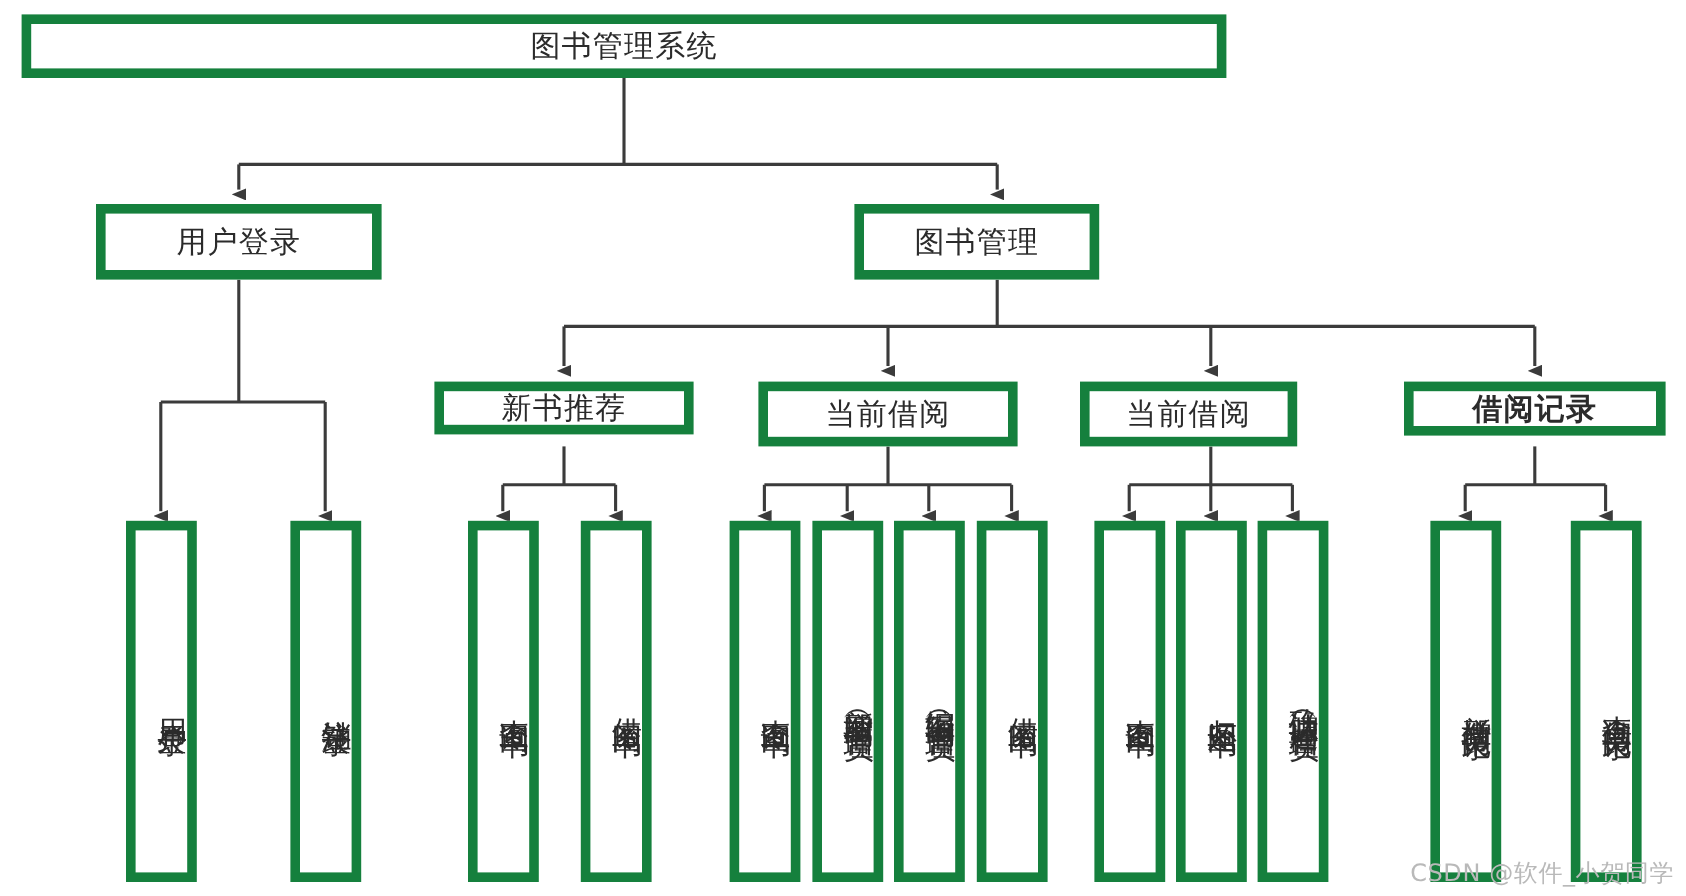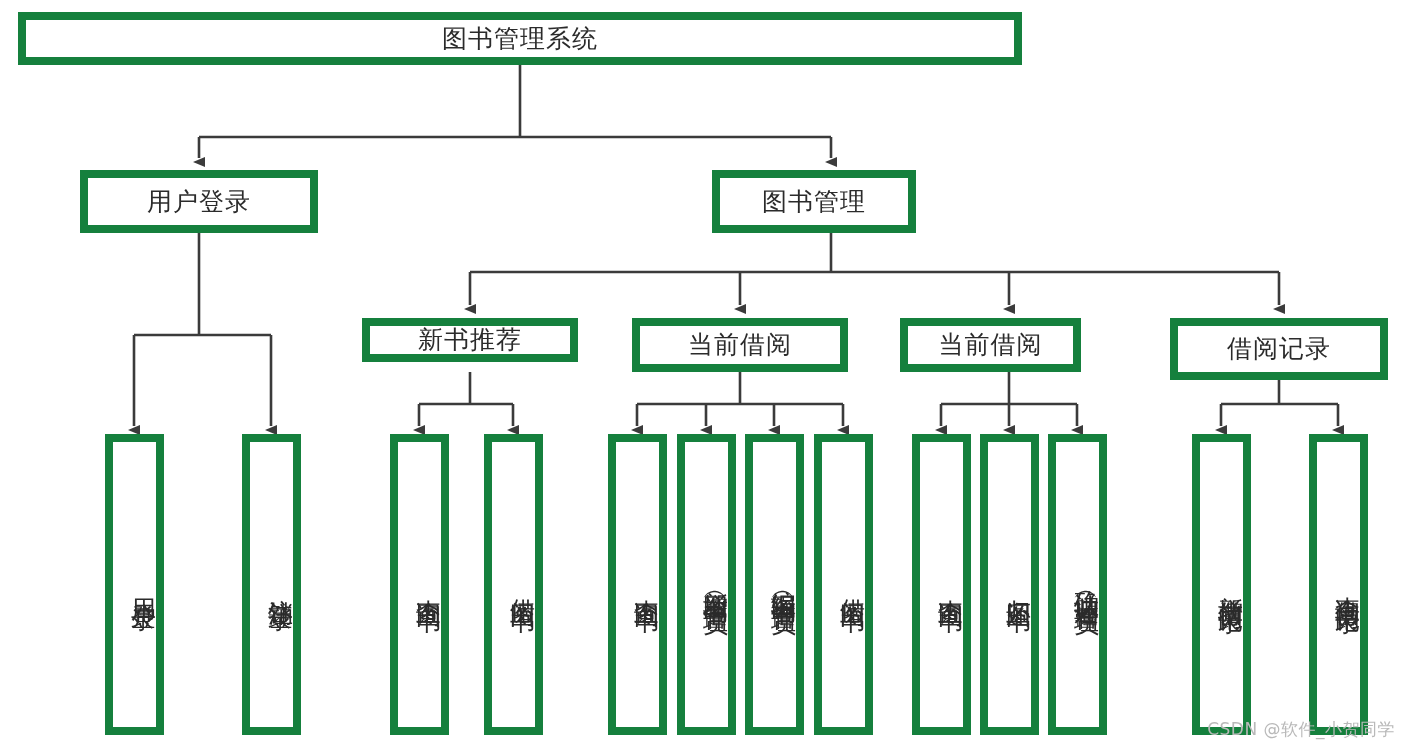--- a/index.html
+++ b/index.html
@@ -55,21 +55,21 @@
     line-height: 1;
     padding: 8px 0;
     align-items: flex-start;
     justify-content: center;
     white-space: nowrap;
   }
   .watermark {
     position: absolute;
     right: 10px;
     bottom: 6px;
-    font-size: 17px;
+    font-size: 20px;
     color: #b9b9b9;
     letter-spacing: 0.5px;
     white-space: nowrap;
     z-index: 3;
     font-family: "DejaVu Sans", "Liberation Sans", sans-serif;
   }
 </style>
 </head>
 <body>
 
@@ -142,21 +142,21 @@
   </div>
 
   <div class="node node-h" style="left:632px; top:318px; width:216px; height:54px;">
     <span>当前借阅</span>
   </div>
 
   <div class="node node-h" style="left:900px; top:318px; width:181px; height:54px;">
     <span>当前借阅</span>
   </div>
 
-  <div class="node node-h" style="left:1170px; top:318px; width:218px; height:62px;">
+  <div class="node node-h" style="left:1170px; top:318px; width:218px; height:45px;font-weight:bold;">
     <span>借阅记录</span>
   </div>
 
   <div class="node node-v" style="left:105px; top:434px; width:59px; height:301px;">
     <span>用户登录</span>
   </div>
 
   <div class="node node-v" style="left:242px; top:434px; width:59px; height:301px;">
     <span>注销登录</span>
   </div>

